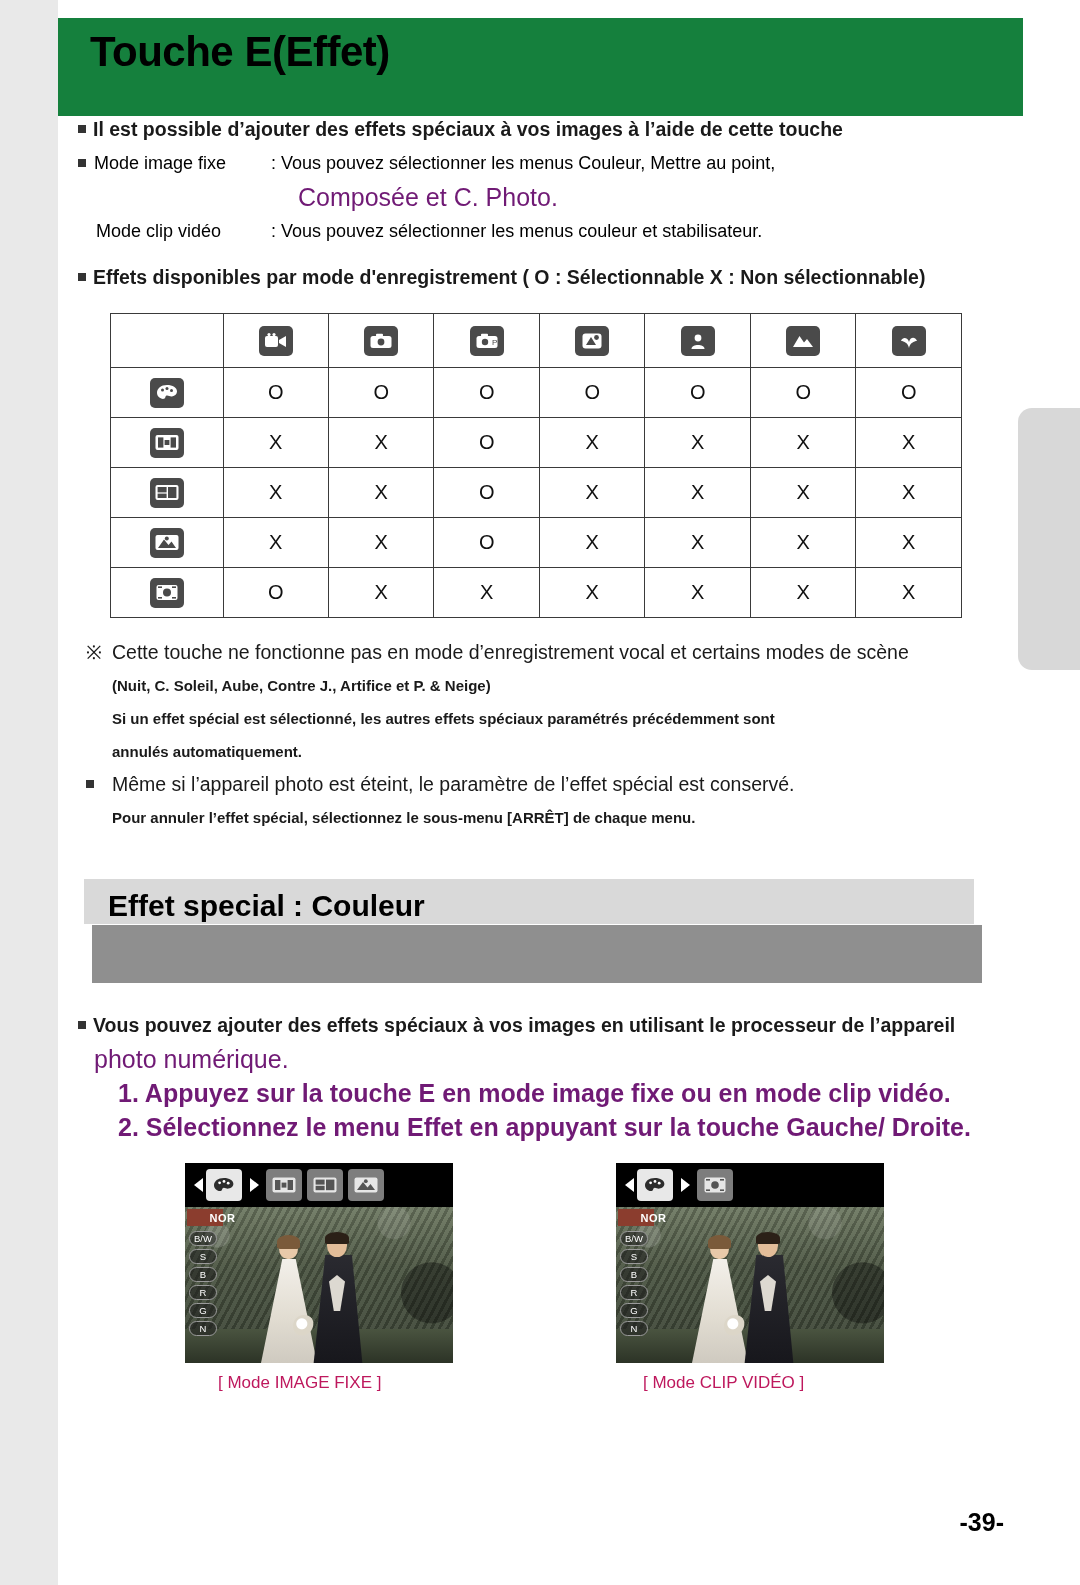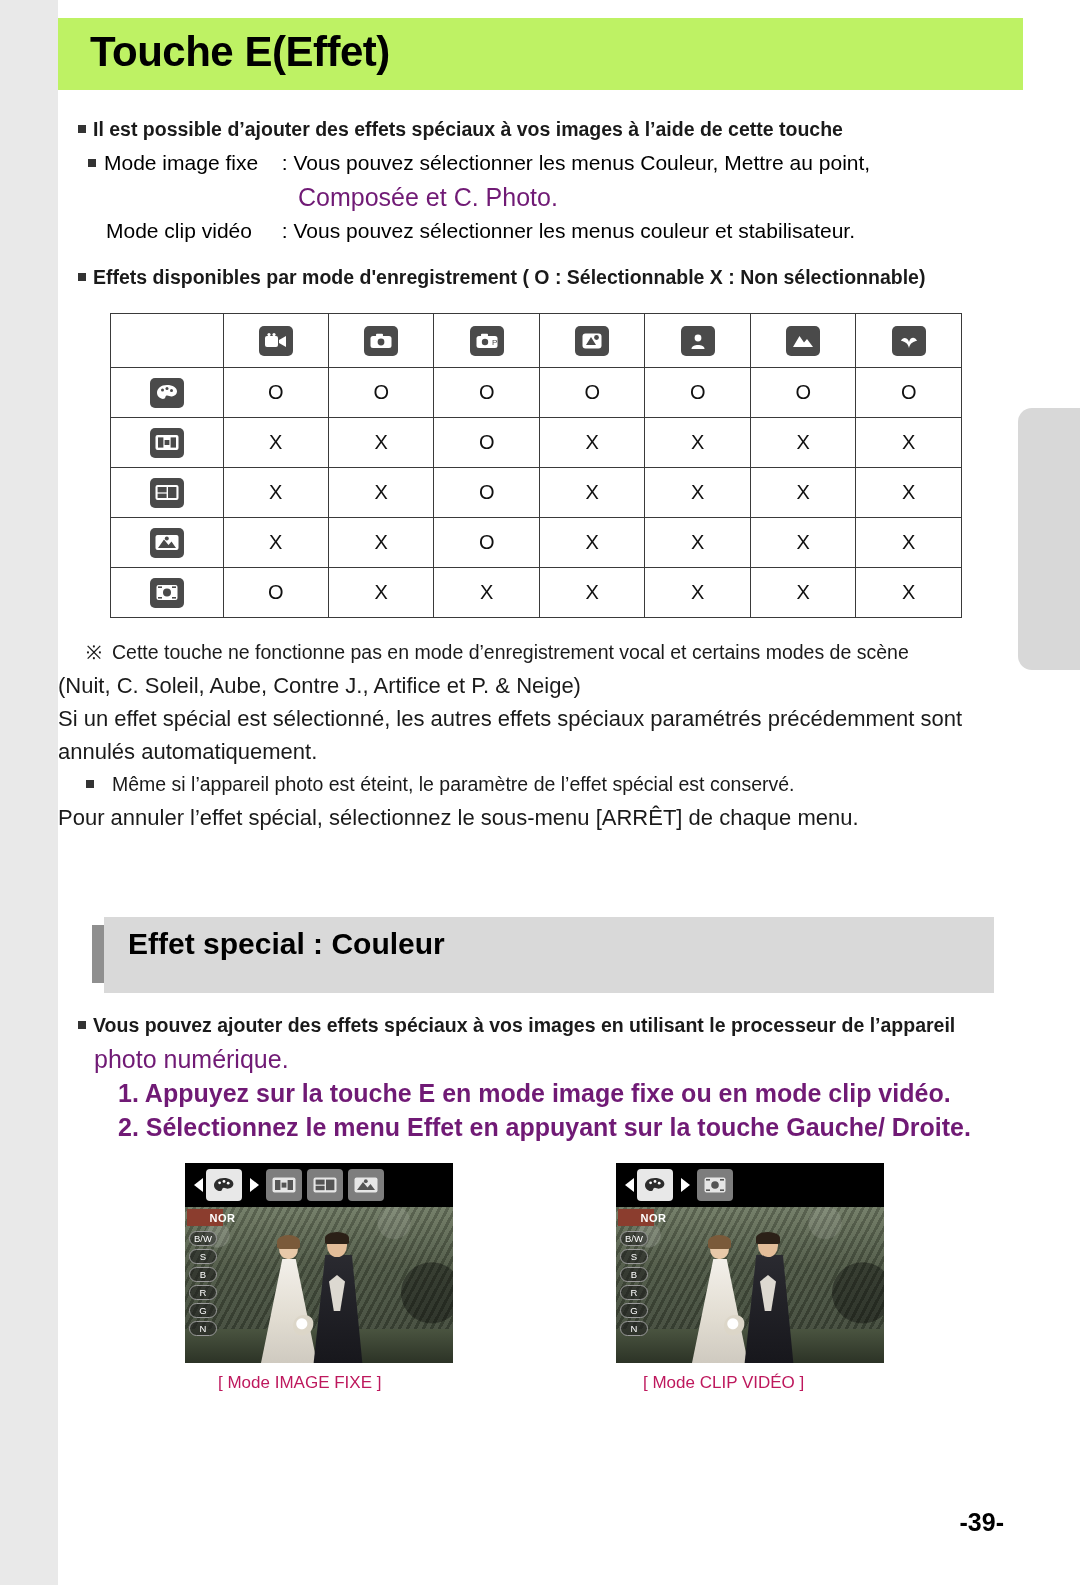--- a/index.html
+++ b/index.html
@@ -27,22 +27,22 @@
     right: 0; top: 408px;
     width: 62px; height: 262px;
     background: #d8d8d8;
     border-radius: 14px 0 0 14px;
   }
 
   
   .title-bar {
     position: absolute;
     left: 58px; top: 18px;
-    width: 965px; height: 72px;
-    background: #bef264;
+    width: 965px; height: 98px;
+    background: #15803d;
   }
   .title-bar .title-text {
     position: absolute;
     left: 32px; top: 10px;
     font-size: 42px;
     font-weight: bold;
     letter-spacing: -0.5px;
     color: #000;
   }
 
@@ -65,21 +65,21 @@
   }
   .plain-line {
     font-size: 25px;
     line-height: 34px;
     padding-left: 36px;
     color: #701a75;
   }
   .indent-1 { padding-left: 60px; font-weight: bold; }
   .indent-2 { padding-left: 240px; }
 
-  .mode-row { position: relative; padding-left: 36px; font-size: 21px; line-height: 34px; margin-left: 10px; }
+  .mode-row { position: relative; padding-left: 36px; font-size: 18px; line-height: 34px; }
   .mode-row .sq { position: absolute; left: 20px; top: 13px; width: 8px; height: 8px; background: #333; }
   .mode-label { display: inline-block; width: 172px; }
 
   
   .tbl-wrap { position: absolute; left: 110px; top: 313px; }
   table.effects {
     border-collapse: collapse;
     width: 852px;
     background: #fff;
   }
@@ -113,29 +113,28 @@
   .note-block { position: absolute; left: 58px; top: 636px; width: 965px; }
   .note-line {
     position: relative;
     font-size: 19.5px;
     line-height: 33px;
     padding-left: 54px;
     color: #1a1a1a;
   }
   .note-line .mark { position: absolute; left: 28px; top: 0; font-size: 19px; }
   .note-line .sq { position: absolute; left: 28px; top: 12px; width: 8px; height: 8px; background: #333; }
-  .note-sub { font-size: 22px; line-height: 33px; color: #1a1a1a; }
+  .note-sub { padding-left: 54px; font-size: 15px; line-height: 33px; color: #1a1a1a; font-weight: bold; }
 
   
   .subheader {
     position: absolute;
-    left: 84px; top: 917px;
-    width: 890px; height: 76px;
+    left: 84px; top: 879px;
+    width: 890px; height: 45px;
     background: #d9d9d9;
-    margin-left: 20px;
   }
   .subheader-shadow {
     position: absolute;
     left: 92px; top: 925px;
     width: 890px; height: 58px;
     background: #8f8f8f;
     z-index: 0;
   }
   .subheader .subheader-text {
     position: absolute;

